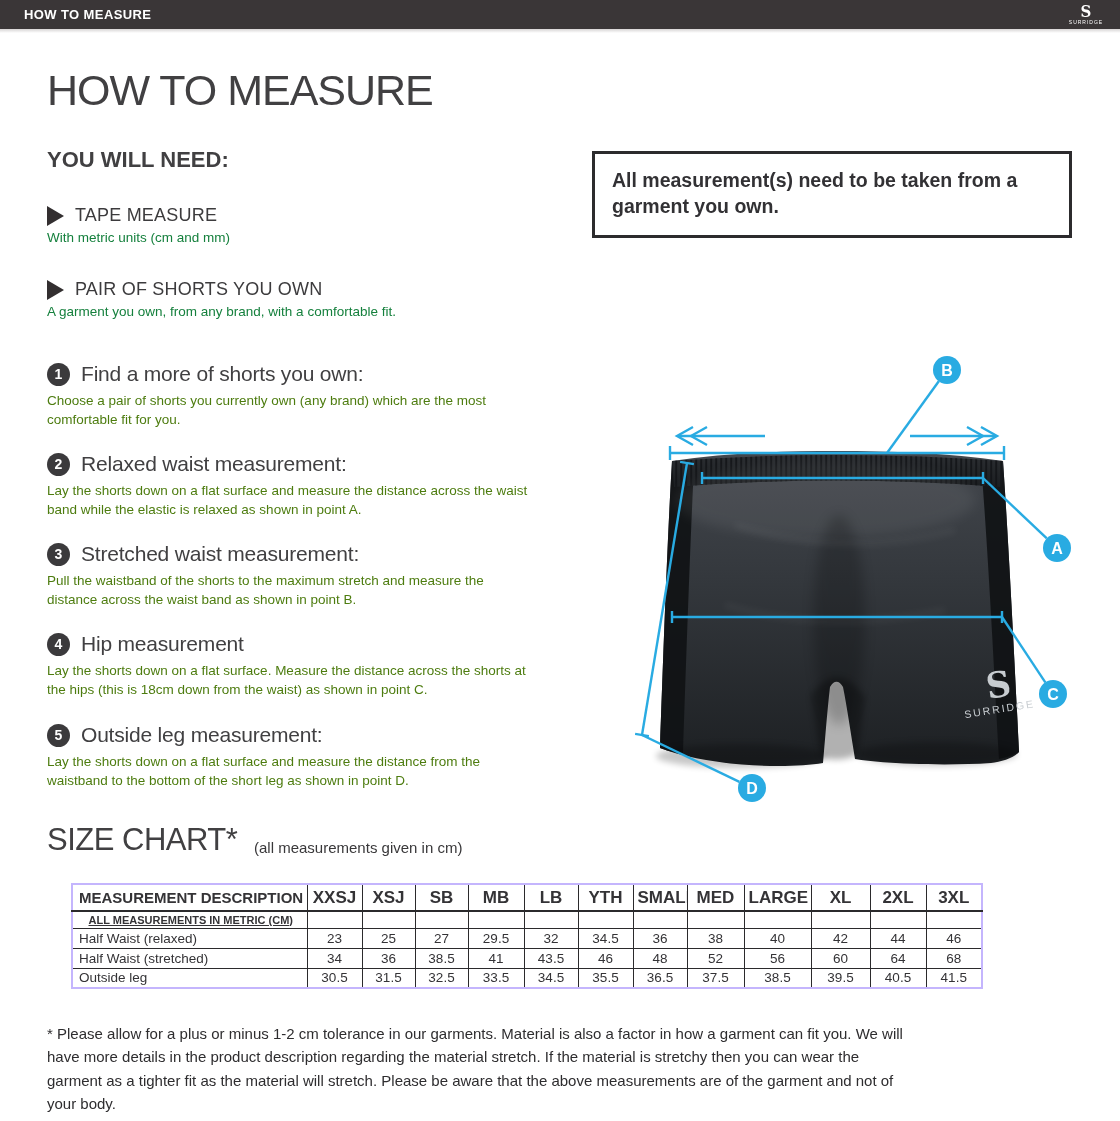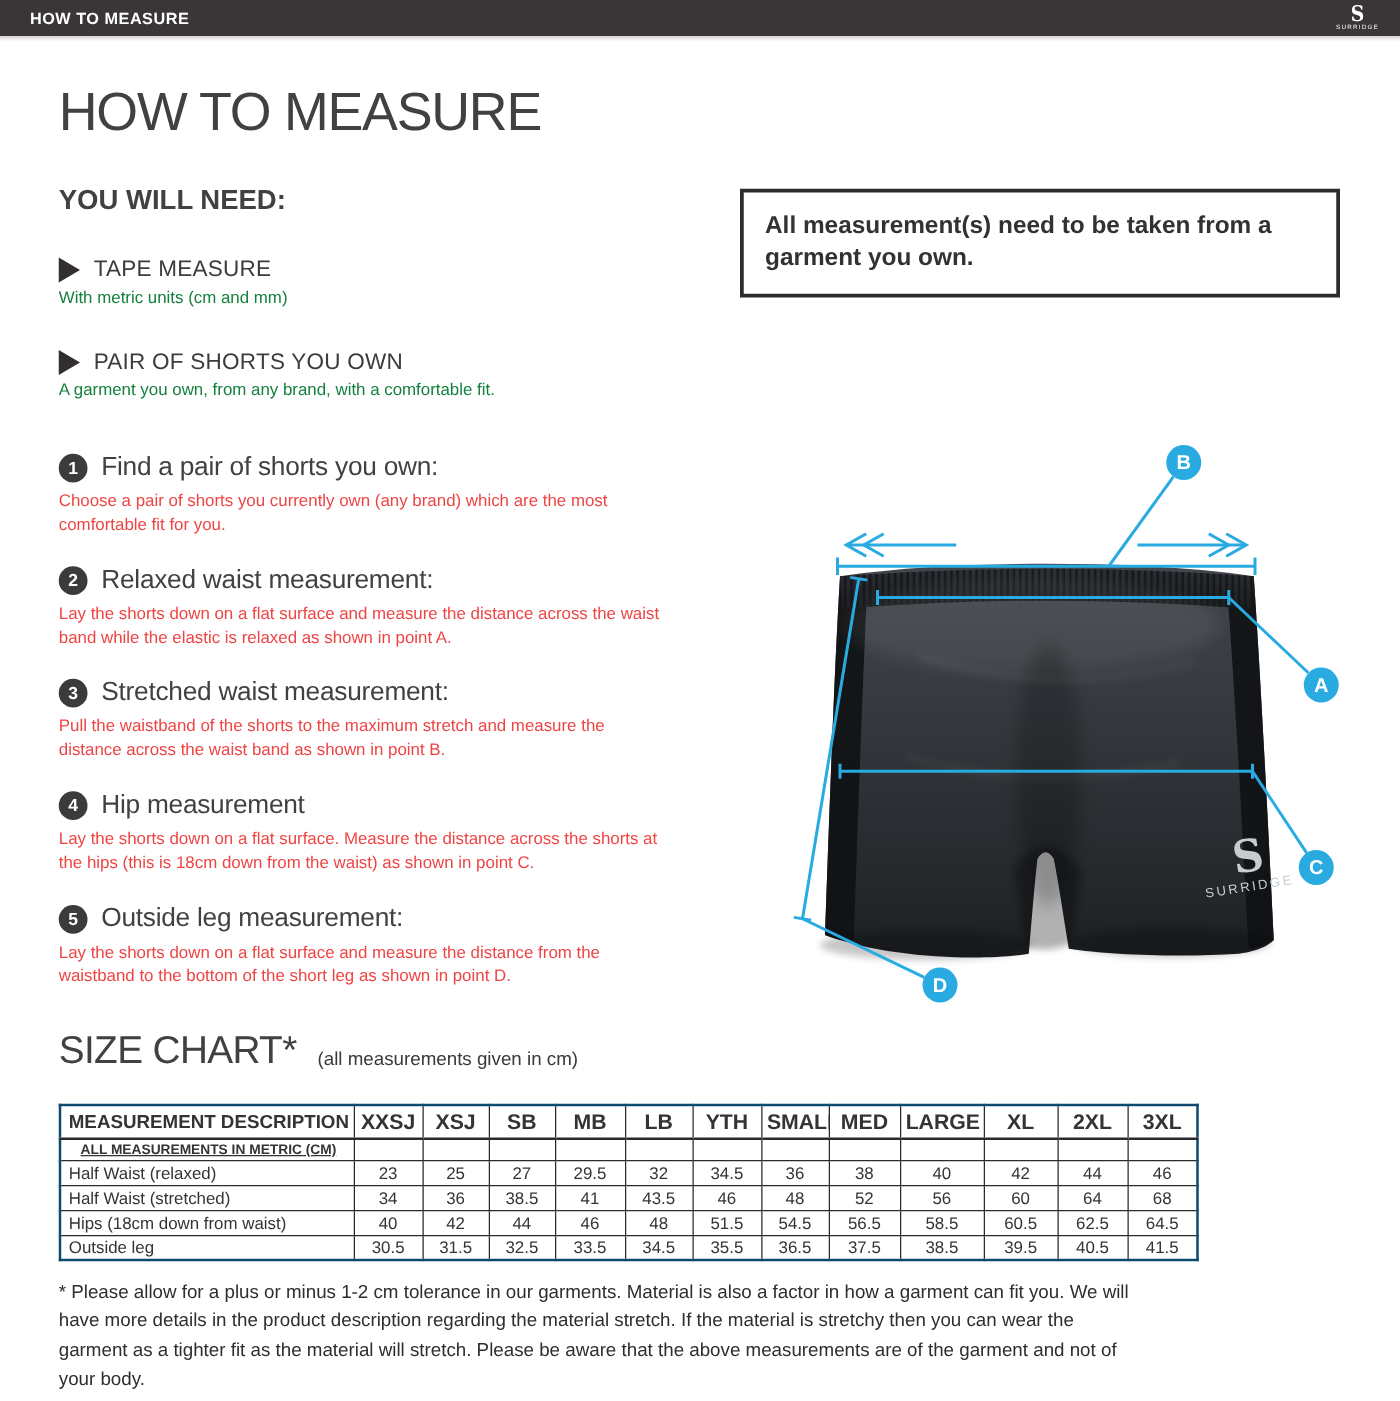--- a/index.html
+++ b/index.html
@@ -61,21 +61,21 @@
   }
   
   .step { position:absolute; left:47px; width:482px; }
   .step-head { display:flex; align-items:center; }
   .step-num {
     width:23px; height:23px; border-radius:50%; background:#3b3a3c;
     color:#ffffff; font-size:14px; font-weight:bold;
     display:flex; align-items:center; justify-content:center; flex:0 0 23px;
   }
   .step-title { font-size:21px; color:#414042; margin-left:11px; letter-spacing:-.2px; }
-  .step-desc  { font-size:13.5px; color:#ef4444; line-height:1.4; margin-top:6px; }
+  .step-desc  { font-size:13.5px; color:#4d7c0f; line-height:1.4; margin-top:6px; }
   #step-1 { top:362px; }
   #step-2 { top:452px; }
   #step-3 { top:542px; }
   #step-4 { top:632px; }
   #step-5 { top:723px; }
   
   .diagram { position:absolute; left:615px; top:335px; width:485px; height:480px; }
   
   .h2-chart {
     position:absolute; left:47px; top:822px;
@@ -85,21 +85,21 @@
     position:absolute; left:254px; top:839px; font-size:15px; color:#39383a;
   }
   table.size-chart {
     position:absolute; left:47px; top:883px; width:910px;
     border-collapse:collapse; table-layout:fixed;
   }
   table.size-chart th, table.size-chart td {
     border:1px solid #2b2a2c; color:#343336;
     padding:1px 4px; text-align:center; overflow:hidden; white-space:nowrap;
   }
-  table.size-chart { border:2px solid #0c4a6e; }
+  table.size-chart { border:2px solid #c4b5fd;margin-left:24px; }
   table.size-chart thead th { font-size:17px; font-weight:bold; height:27px; border-bottom:2px solid #2b2a2c; }
   table.size-chart thead th:first-child { text-align:left; padding-left:6px; font-size:15px; }
   tr.metric-row td { height:17px; font-size:11px; font-weight:bold; text-align:center; padding-left:6px;text-decoration:underline; }
   tr.data-row td { height:20px; font-size:13.5px; }
   tr.data-row td:first-child { text-align:left; padding-left:6px; }
   
   .footnote {
     position:absolute; left:47px; top:1022px; width:868px;
     font-size:15px; line-height:1.55; color:#2e2d2f;
   }
@@ -134,21 +134,21 @@
   <div class="need-desc">A garment you own, from any brand, with a comfortable fit.</div>
 </div>
 
 <div class="note-box">
   <span>All measurement(s) need to be taken from a garment you own.</span>
 </div>
 
 <div class="step" id="step-1">
   <div class="step-head">
     <span class="step-num">1</span>
-    <span class="step-title">Find a pair of shorts you own:</span>
+    <span class="step-title">Find a more of shorts you own:</span>
   </div>
   <div class="step-desc">Choose a pair of shorts you currently own (any brand) which are the most comfortable fit for you.</div>
 </div>
 <div class="step" id="step-2">
   <div class="step-head">
     <span class="step-num">2</span>
     <span class="step-title">Relaxed waist measurement:</span>
   </div>
   <div class="step-desc">Lay the shorts down on a flat surface and measure the distance across the waist band while the elastic is relaxed as shown in point A.</div>
 </div>
@@ -350,35 +350,20 @@
         <td>43.5</td>
         <td>46</td>
         <td>48</td>
         <td>52</td>
         <td>56</td>
         <td>60</td>
         <td>64</td>
         <td>68</td>
       </tr>
       <tr class="data-row">
-        <td>Hips (18cm down from waist)</td>
-        <td>40</td>
-        <td>42</td>
-        <td>44</td>
-        <td>46</td>
-        <td>48</td>
-        <td>51.5</td>
-        <td>54.5</td>
-        <td>56.5</td>
-        <td>58.5</td>
-        <td>60.5</td>
-        <td>62.5</td>
-        <td>64.5</td>
-      </tr>
-      <tr class="data-row">
         <td>Outside leg</td>
         <td>30.5</td>
         <td>31.5</td>
         <td>32.5</td>
         <td>33.5</td>
         <td>34.5</td>
         <td>35.5</td>
         <td>36.5</td>
         <td>37.5</td>
         <td>38.5</td>

